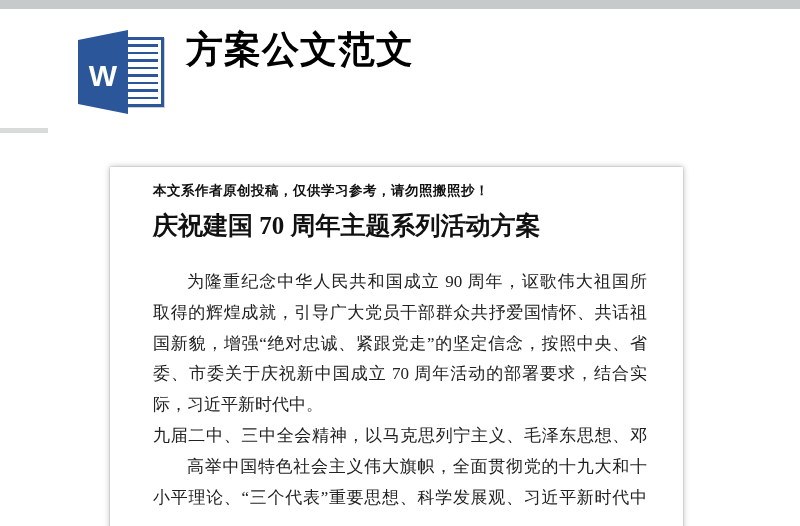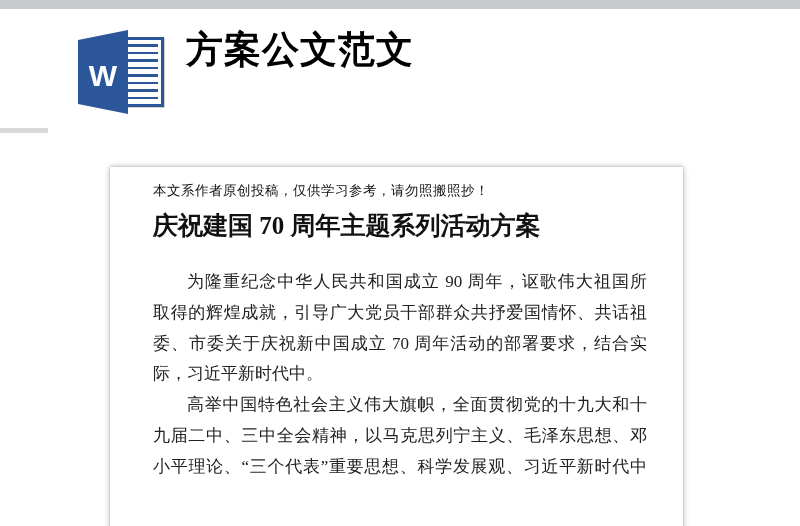--- a/index.html
+++ b/index.html
@@ -72,21 +72,21 @@
   
   .paper {
     position: absolute; left: 110px; top: 167px;
     width: 573px; height: 640px;
     background: #ffffff;
     box-shadow: 0 0 6px rgba(0,0,0,0.30), 0 0 1px rgba(0,0,0,0.35);
     padding: 14px 36px 0 43px;
   }
 
   .disclaimer {
-    font-weight: 400;
+    font-weight: 700;
     font-size: 13.5px;
     line-height: 20px;
     letter-spacing: 0.5px;
     color: #111111;
     font-family: "Liberation Sans", "DejaVu Sans", sans-serif;
   }
 
   .doc-title {
     margin-top: 8px;
     text-align: left;
@@ -140,22 +140,23 @@
 
 <div class="paper">
 
   <div class="disclaimer">本文系作者原创投稿，仅供学习参考，请勿照搬照抄！</div>
 
   <div class="doc-title">庆祝建国 70 周年主题系列活动方案</div>
 
   <div class="doc-body">
     <div class="tline indent">为隆重纪念中华人民共和国成立 90 周年，讴歌伟大祖国所</div>
     <div class="tline">取得的辉煌成就，引导广大党员干部群众共抒爱国情怀、共话祖</div>
+    <div class="tline">国新貌，增强“绝对忠诚、紧跟党走”的坚定信念，按照中央、省</div>
     <div class="tline">委、市委关于庆祝新中国成立 70 周年活动的部署要求，结合实</div>
     <div class="tline no-stretch">际，习近平新时代中。</div>
 
 
+    <div class="tline">九届二中、三中全会精神，以马克思列宁主义、毛泽东思想、邓</div>
     <div class="tline indent">高举中国特色社会主义伟大旗帜，全面贯彻党的十九大和十</div>
-    <div class="tline">九届二中、三中全会精神，以马克思列宁主义、毛泽东思想、邓</div>
     <div class="tline">小平理论、“三个代表”重要思想、科学发展观、习近平新时代中</div>
   </div>
 
 </div>
 
 </body></html>

